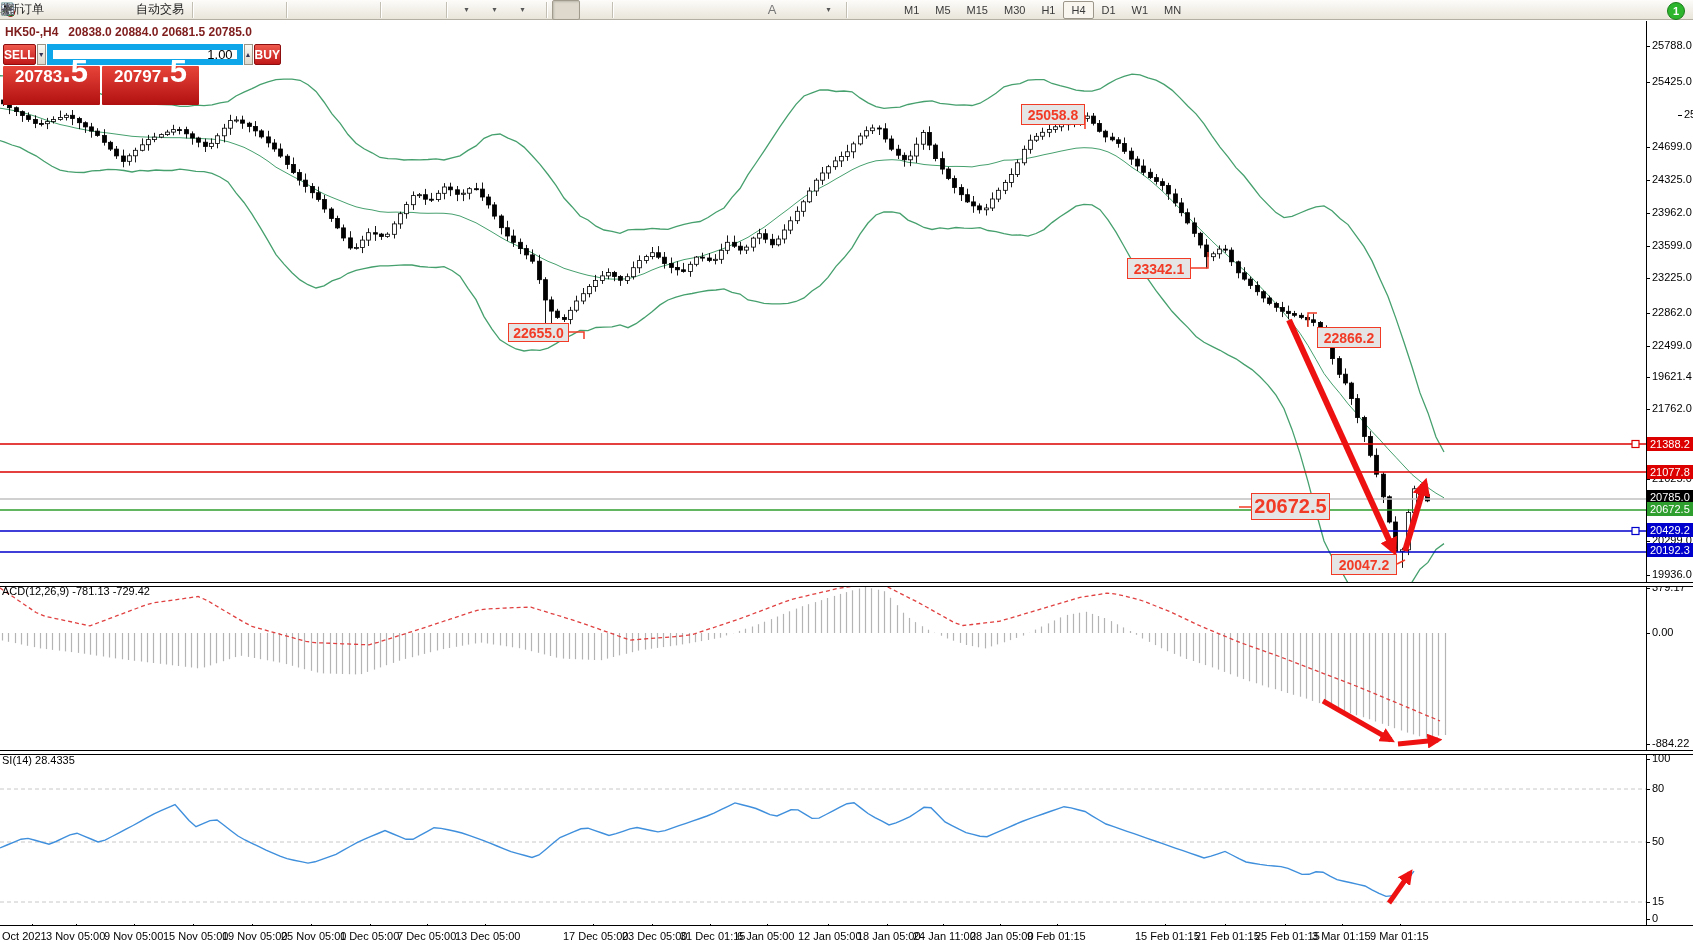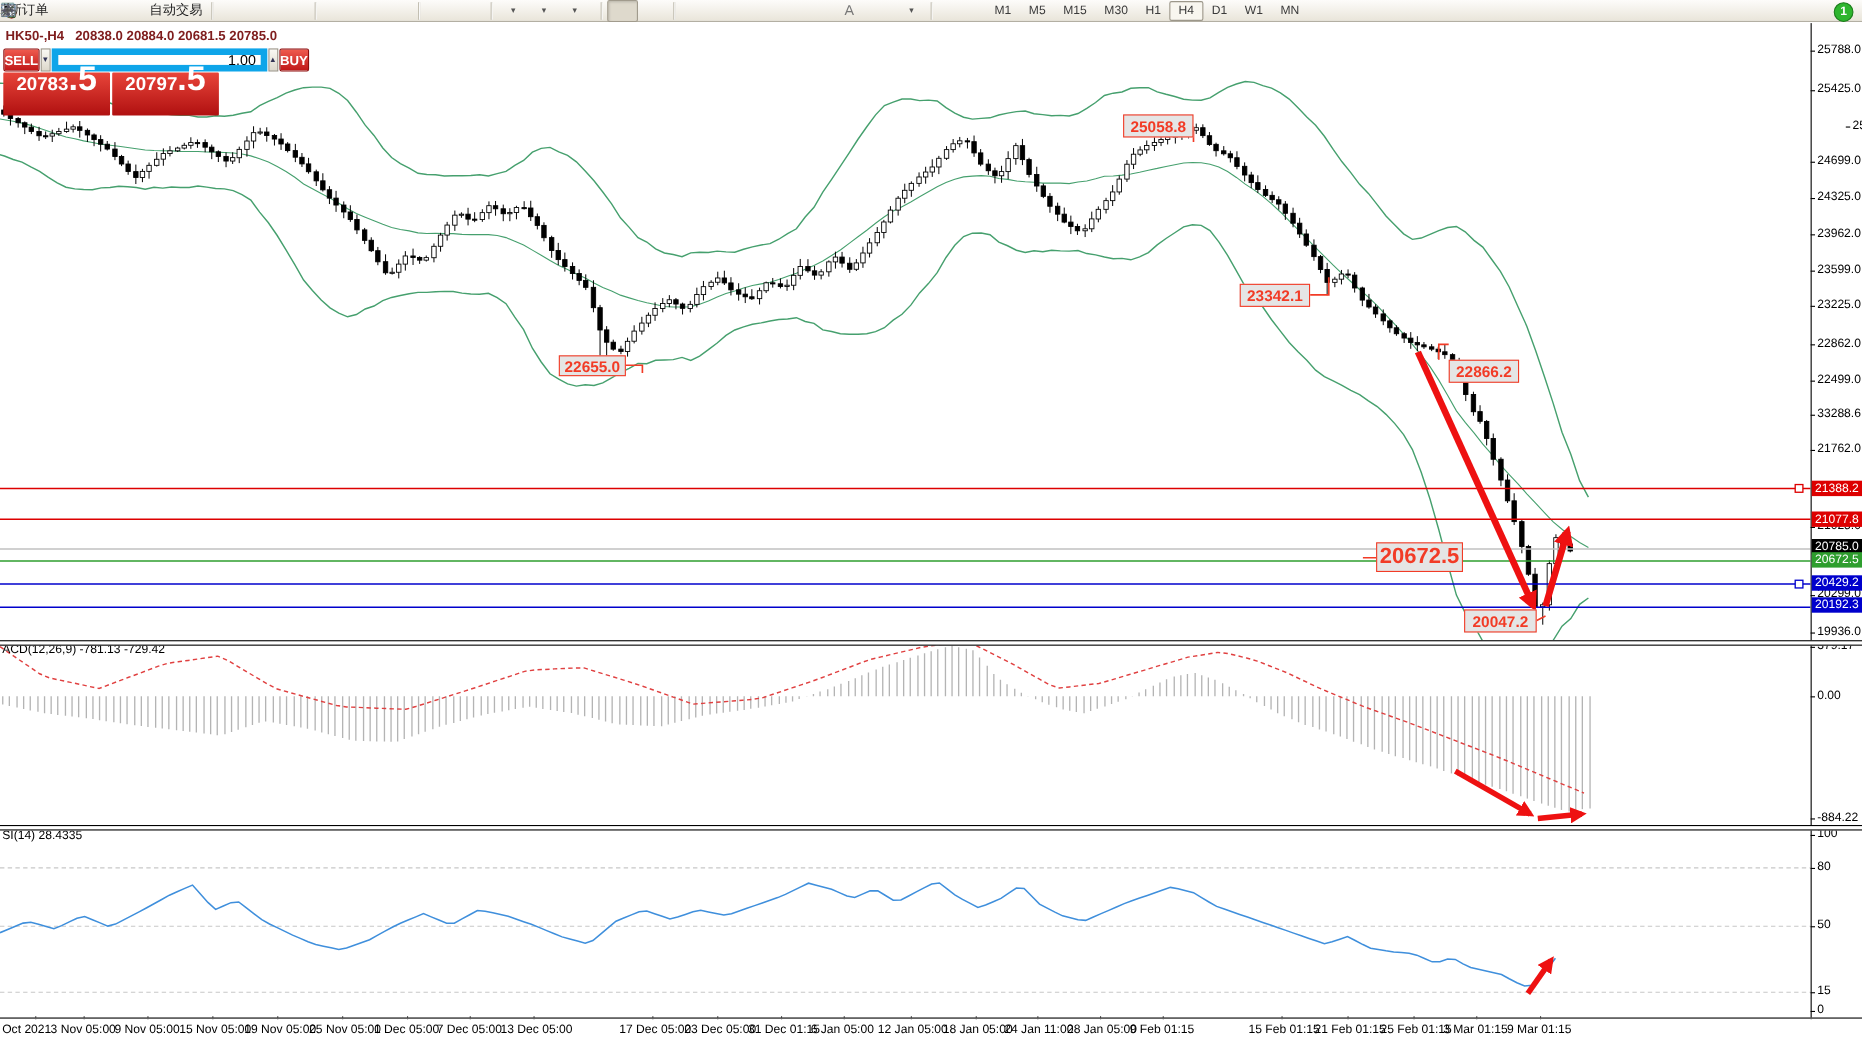--- a/index.html
+++ b/index.html
@@ -1022,21 +1022,21 @@
 <div class="tick" style="top: 39px;">25788.0</div>
     <div class="tick" style="top: 75px;">25425.0</div>
     <div class="tick" style="top: 108px; margin-left: 32px;">25062.0</div>
     <div class="tick" style="top: 140px;">24699.0</div>
     <div class="tick" style="top: 173px;">24325.0</div>
     <div class="tick" style="top: 206px;">23962.0</div>
     <div class="tick" style="top: 239px;">23599.0</div>
     <div class="tick" style="top: 271px;">23225.0</div>
     <div class="tick" style="top: 306px;">22862.0</div>
     <div class="tick" style="top: 339px;">22499.0</div>
-    <div class="tick" style="top: 370px;">33288.6</div>
+    <div class="tick" style="top: 370px;">19621.4</div>
     <div class="tick" style="top: 402px;">21762.0</div>
     <div class="tick" style="top: 472px;">21025.0</div>
     <div class="tick" style="top: 534px;">20299.0</div>
     <div class="tick" style="top: 568px;">19936.0</div>
     <div class="linelabel" style="top: 437px; background: rgb(221, 0, 0);">21388.2</div>
     <div class="linelabel" style="top: 465px; background: rgb(221, 0, 0);">21077.8</div>
     <div class="linelabel" style="top: 490px; background: rgb(0, 0, 0);">20785.0</div>
     <div class="linelabel" style="top: 502px; background: rgb(46, 158, 46);">20672.5</div>
     <div class="linelabel" style="top: 523px; background: rgb(0, 0, 204);">20429.2</div>
     <div class="linelabel" style="top: 543px; background: rgb(0, 0, 204);">20192.3</div>

